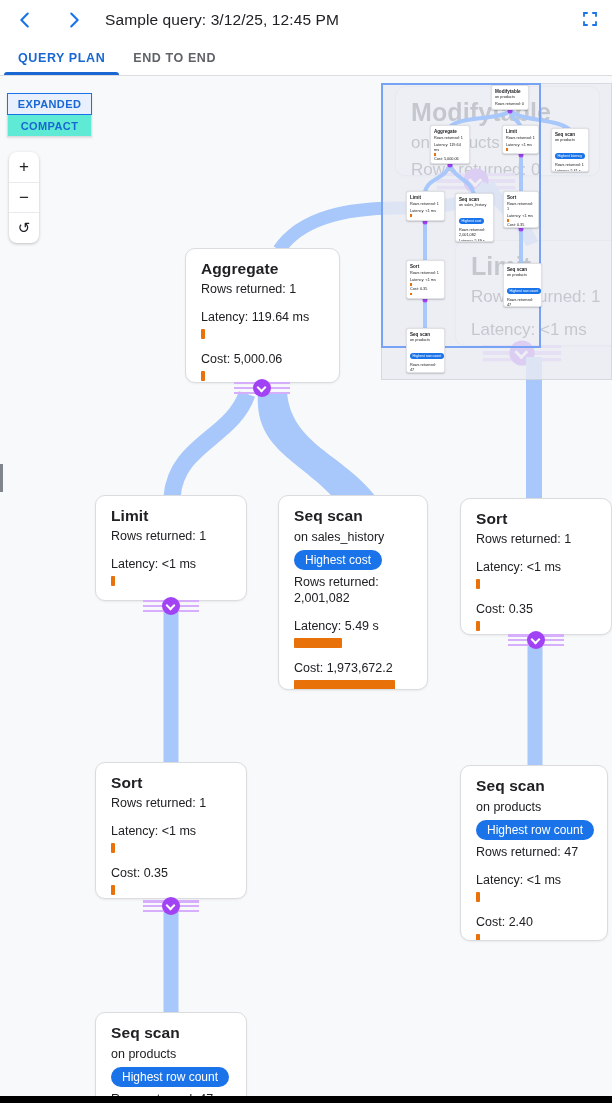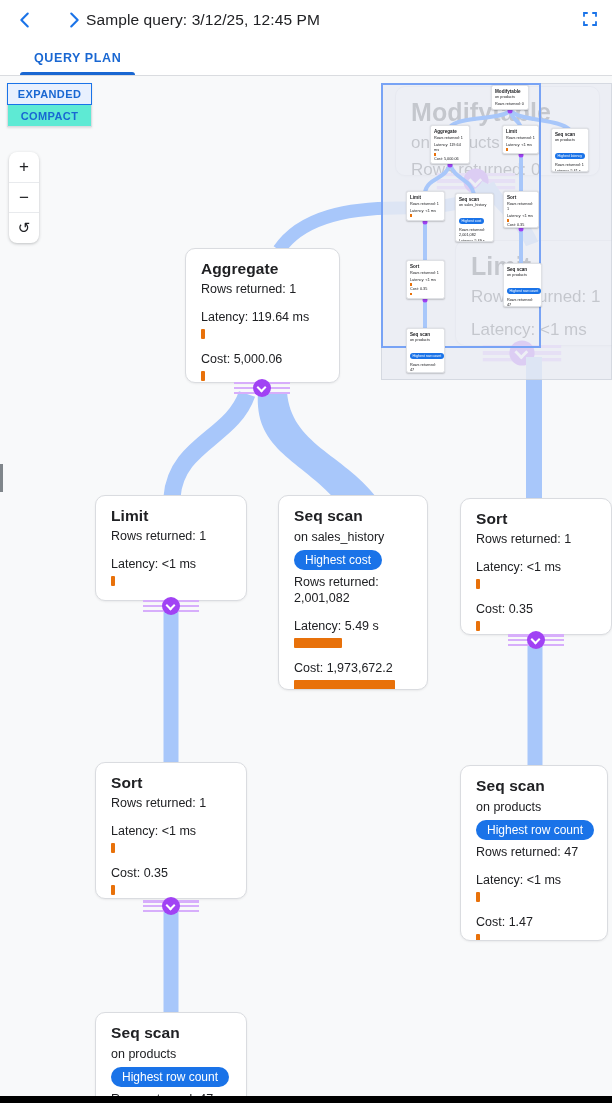--- a/index.html
+++ b/index.html
@@ -4,25 +4,25 @@
 <style>
   * { margin:0; padding:0; box-sizing:border-box; }
   html,body { width:612px; height:1103px; background:#fff; font-family:"Liberation Sans", sans-serif; overflow:hidden; }
   .page { position:relative; width:612px; height:1103px; }
 
   
   .header { position:absolute; top:0; left:0; width:612px; height:40px; background:#fff; display:flex; align-items:center; }
   .nav-btn { width:24px; height:24px; display:flex; align-items:center; justify-content:center; cursor:pointer; }
   .nav-back { margin-left:13px; }
   .nav-fwd  { margin-left:25px; }
-  .hdr-title { font-size:15.5px; color:#202124; letter-spacing:0.1px; }
+  .hdr-title { margin-left:19px; font-size:15.5px; color:#202124; letter-spacing:0.1px; }
   .fs-btn { position:absolute; right:11px; top:8px; width:22px; height:22px; display:flex; align-items:center; justify-content:center; cursor:pointer; }
 
   
-  .tabbar { position:absolute; top:40px; left:0; width:612px; height:36px; background:#fff; border-bottom:1px solid #dadce0; display:flex; padding-left:20px; }
+  .tabbar { position:absolute; top:40px; left:0; width:612px; height:36px; background:#fff; border-bottom:1px solid #dadce0; display:flex; padding-left:4px; }
   .tab { position:relative; display:flex; align-items:center; padding:0 14px; font-size:12.5px; font-weight:bold; letter-spacing:0.6px; color:#5f6368; cursor:pointer; }
   .tab.active { color:#1967d2; }
   .tab.active::after { content:""; position:absolute; left:0; right:0; bottom:0; height:3px; background:#1967d2; border-radius:3px 3px 0 0; }
 
   
   .canvas { position:absolute; top:76px; left:0; width:612px; height:1020px; background:#f8f9fa; overflow:hidden; }
   .edges { position:absolute; top:0; left:0; z-index:2; }
   .ghosts { position:absolute; top:0; left:0; z-index:1; width:612px; height:1020px; }
 
   
@@ -76,21 +76,21 @@
   .mm-n2 { left:120px; top:41px;  width:37px; height:29px; }
   .mm-n3 { left:169px; top:44px;  width:38px; height:44px; }
   .mm-n4 { left:24px;  top:107px; width:39px; height:30px; }
   .mm-n5 { left:73px;  top:109px; width:39px; height:49px; }
   .mm-n6 { left:121px; top:107px; width:36px; height:37px; }
   .mm-n7 { left:24px;  top:176px; width:39px; height:39px; }
   .mm-n8 { left:121px; top:179px; width:39px; height:44px; }
   .mm-n9 { left:24px;  top:244px; width:39px; height:45px; }
 
   
-  .mode-toggle { position:absolute; left:7px; top:7px; width:85px; z-index:20; box-shadow:0 1px 2px rgba(60,64,67,.15); }
+  .mode-toggle { position:absolute; left:7px; top:17px; width:85px; z-index:20; box-shadow:0 1px 2px rgba(60,64,67,.15); }
   .mode-btn { height:22px; display:flex; align-items:center; justify-content:center; font-size:11px; font-weight:bold; letter-spacing:0.4px; color:#1967d2; cursor:pointer; background:#5eead4; border:1px solid #dadce0; }
   .mode-btn.selected { background:#e8f0fe; border:1px solid #1a73e8; }
   .zoom-panel { position:absolute; left:9px; top:76px; width:30px; height:91px; background:#fff; border-radius:8px; box-shadow:0 1px 3px rgba(60,64,67,.3); z-index:20; overflow:hidden; }
   .zoom-cell { height:30px; display:flex; align-items:center; justify-content:center; font-size:17px; color:#202124; cursor:pointer; }
   .zoom-cell + .zoom-cell { border-top:1px solid #e8eaed; }
   .reset-glyph { font-family:"DejaVu Sans", sans-serif; font-size:15px; }
 
   .scroll-thumb { position:absolute; left:0; top:464px; width:3px; height:28px; background:#80868b; z-index:25; }
   .bottom-bar { position:absolute; left:0; top:1096px; width:612px; height:7px; background:#000; z-index:30; }
 </style>
@@ -114,20 +114,23 @@
     <div class="fs-btn">
       <svg width="18" height="18" viewBox="0 0 24 24">
         <path d="M4 9 V4 H9 M15 4 H20 V9 M20 15 V20 H15 M9 20 H4 V15" fill="none" stroke="#1a73e8" stroke-width="2.4"></path>
       </svg>
     </div>
   </div>
 
   <div class="tabbar">
     <div class="tab active">
         <span>QUERY PLAN</span>
+      </div>
+    <div class="tab">
+        <span>END TO END</span>
       </div>
   </div>
 
   <div class="canvas">
 
     <div class="ghosts">
       <div class="node ghost g-modify">
         <div class="nt">Modifytable</div>
         <div class="nsub">on products</div>
         <div class="nl">Rows returned: 0</div>
@@ -234,21 +237,21 @@
         </span>
     </div>
 
     <div class="node n-seqright">
       <div class="nt">Seq scan</div>
       <div class="nsub">on products</div>
       <div class="badge">Highest row count</div>
       <div class="nl">Rows returned: 47</div>
       <div class="nl sp">Latency: &lt;1 ms</div>
       <div class="bar tick"></div>
-      <div class="nl sp">Cost: 1.47</div>
+      <div class="nl sp">Cost: 2.40</div>
       <div class="bar tick"></div>
     </div>
 
     <div class="node n-seqbottom">
       <div class="nt">Seq scan</div>
       <div class="nsub">on products</div>
       <div class="badge">Highest row count</div>
       <div class="nl">Rows returned: 47</div>
     </div>
 

